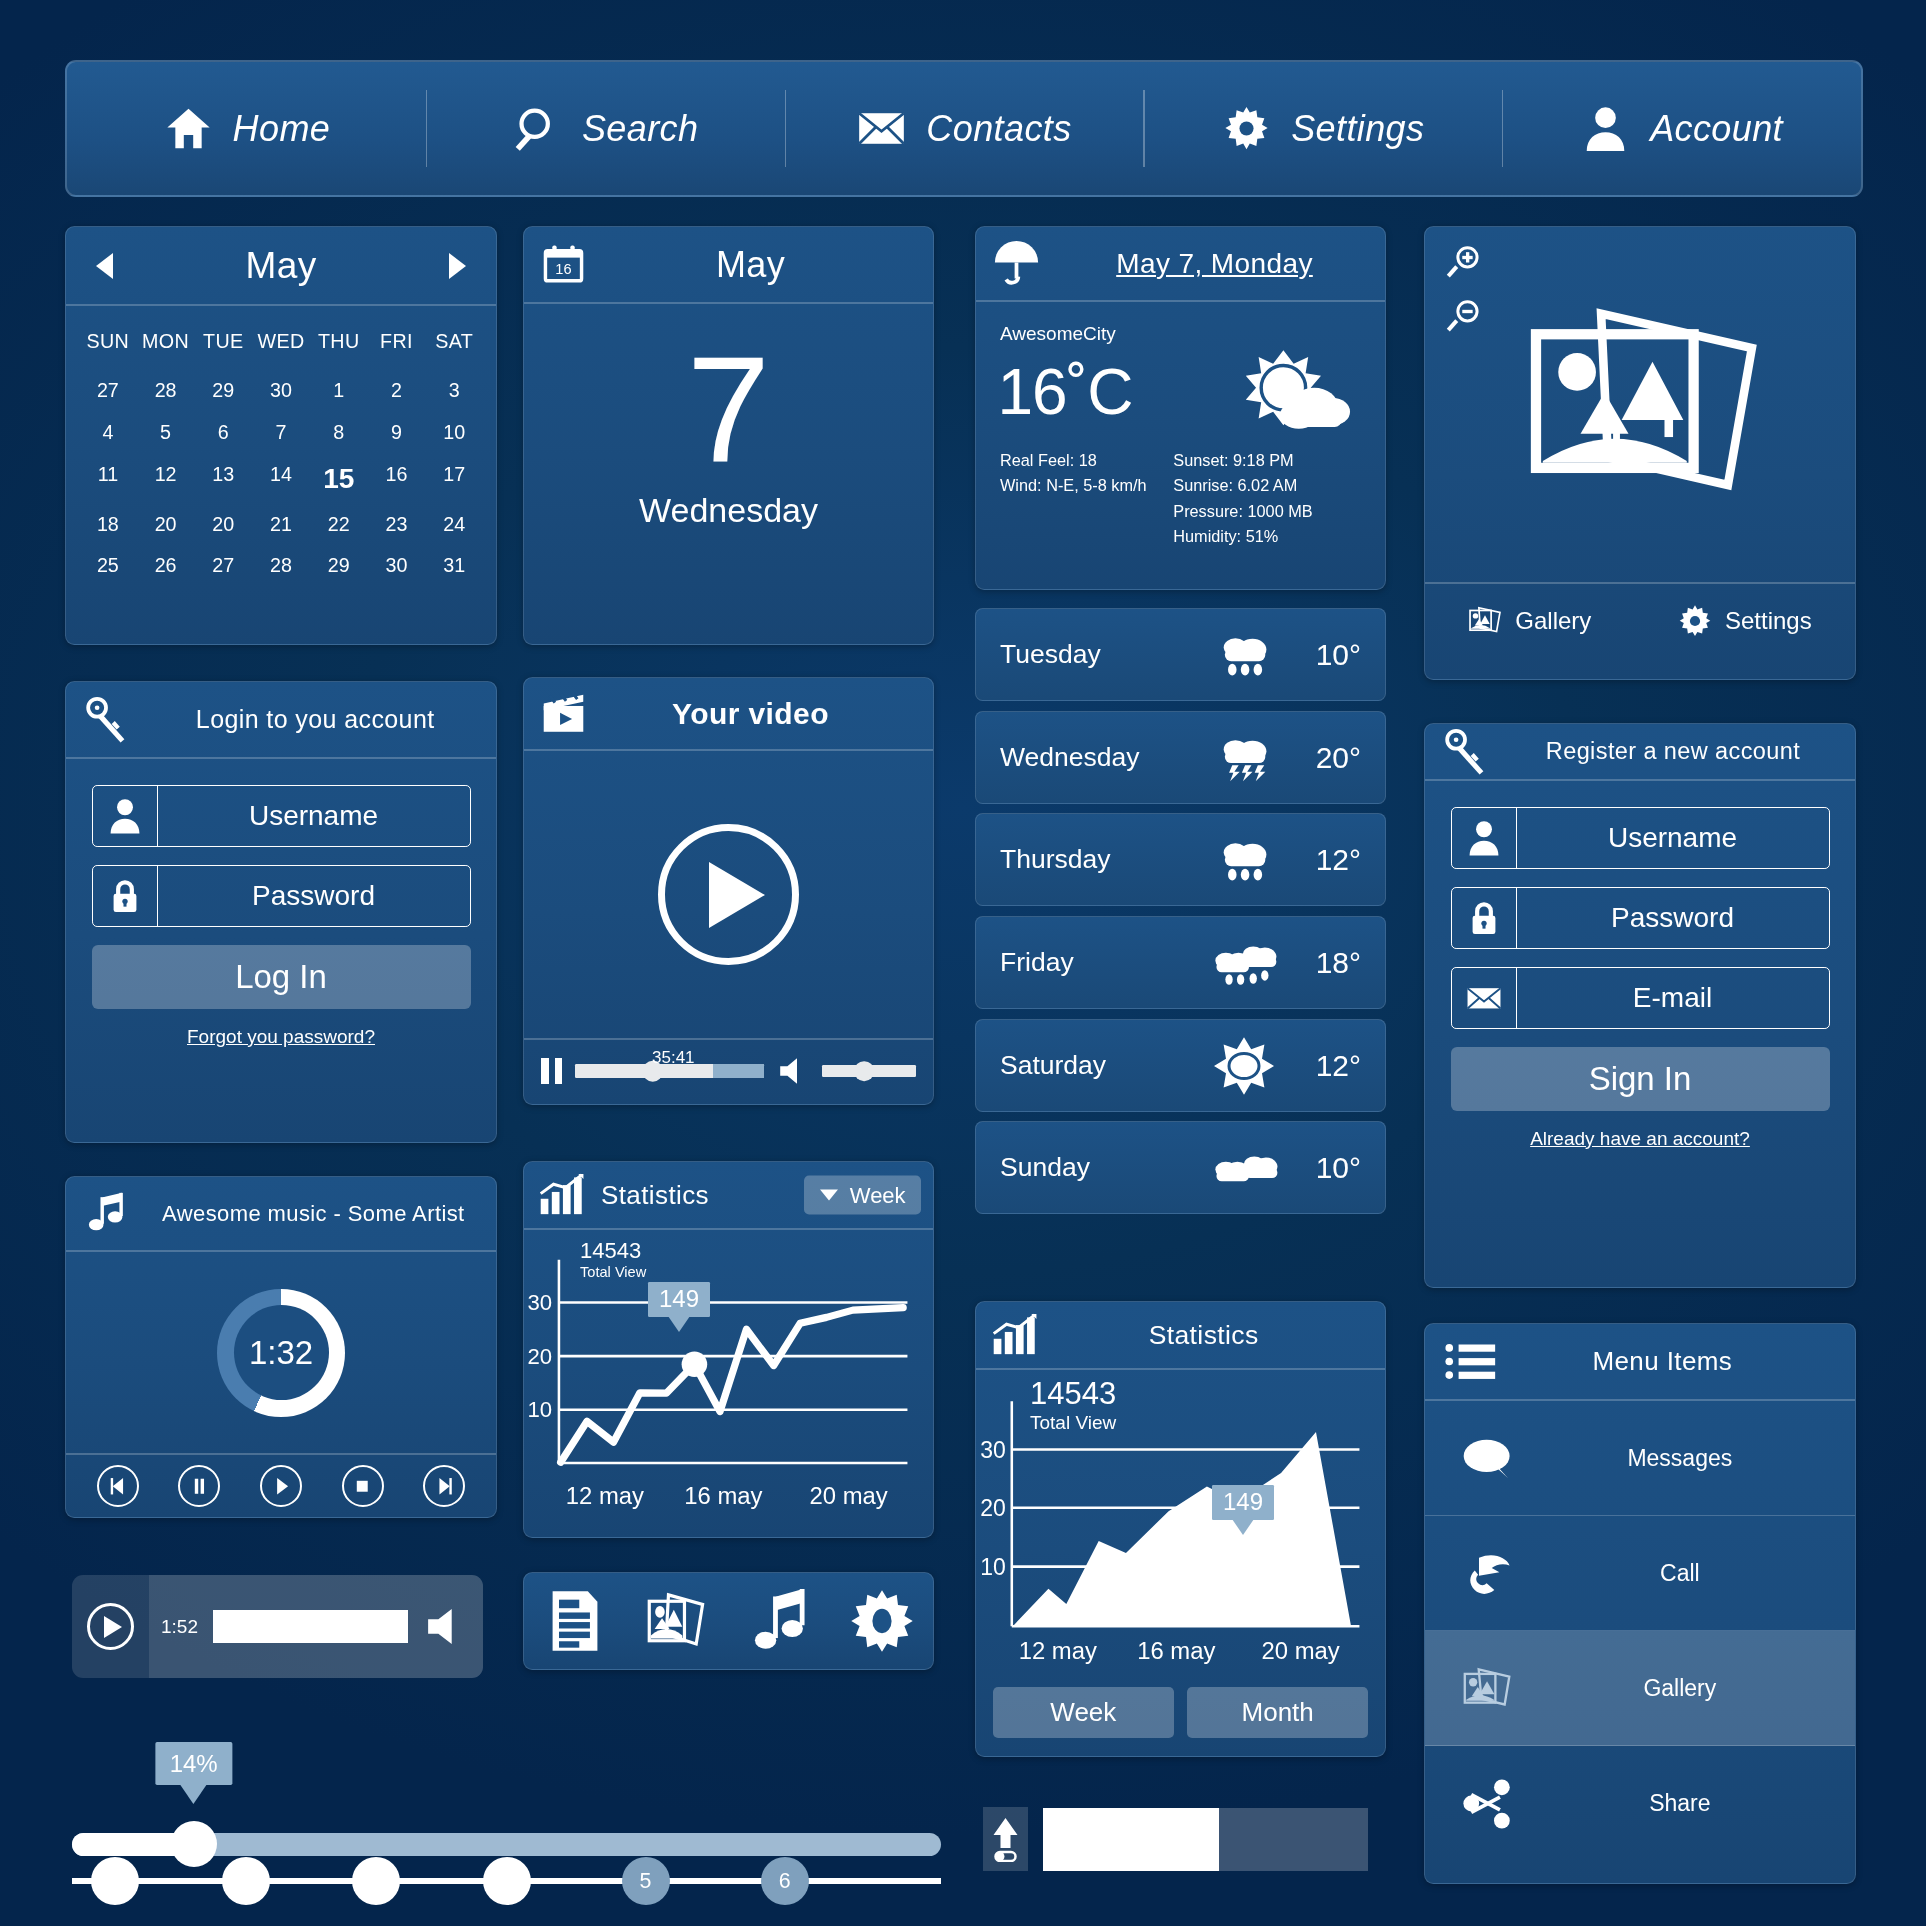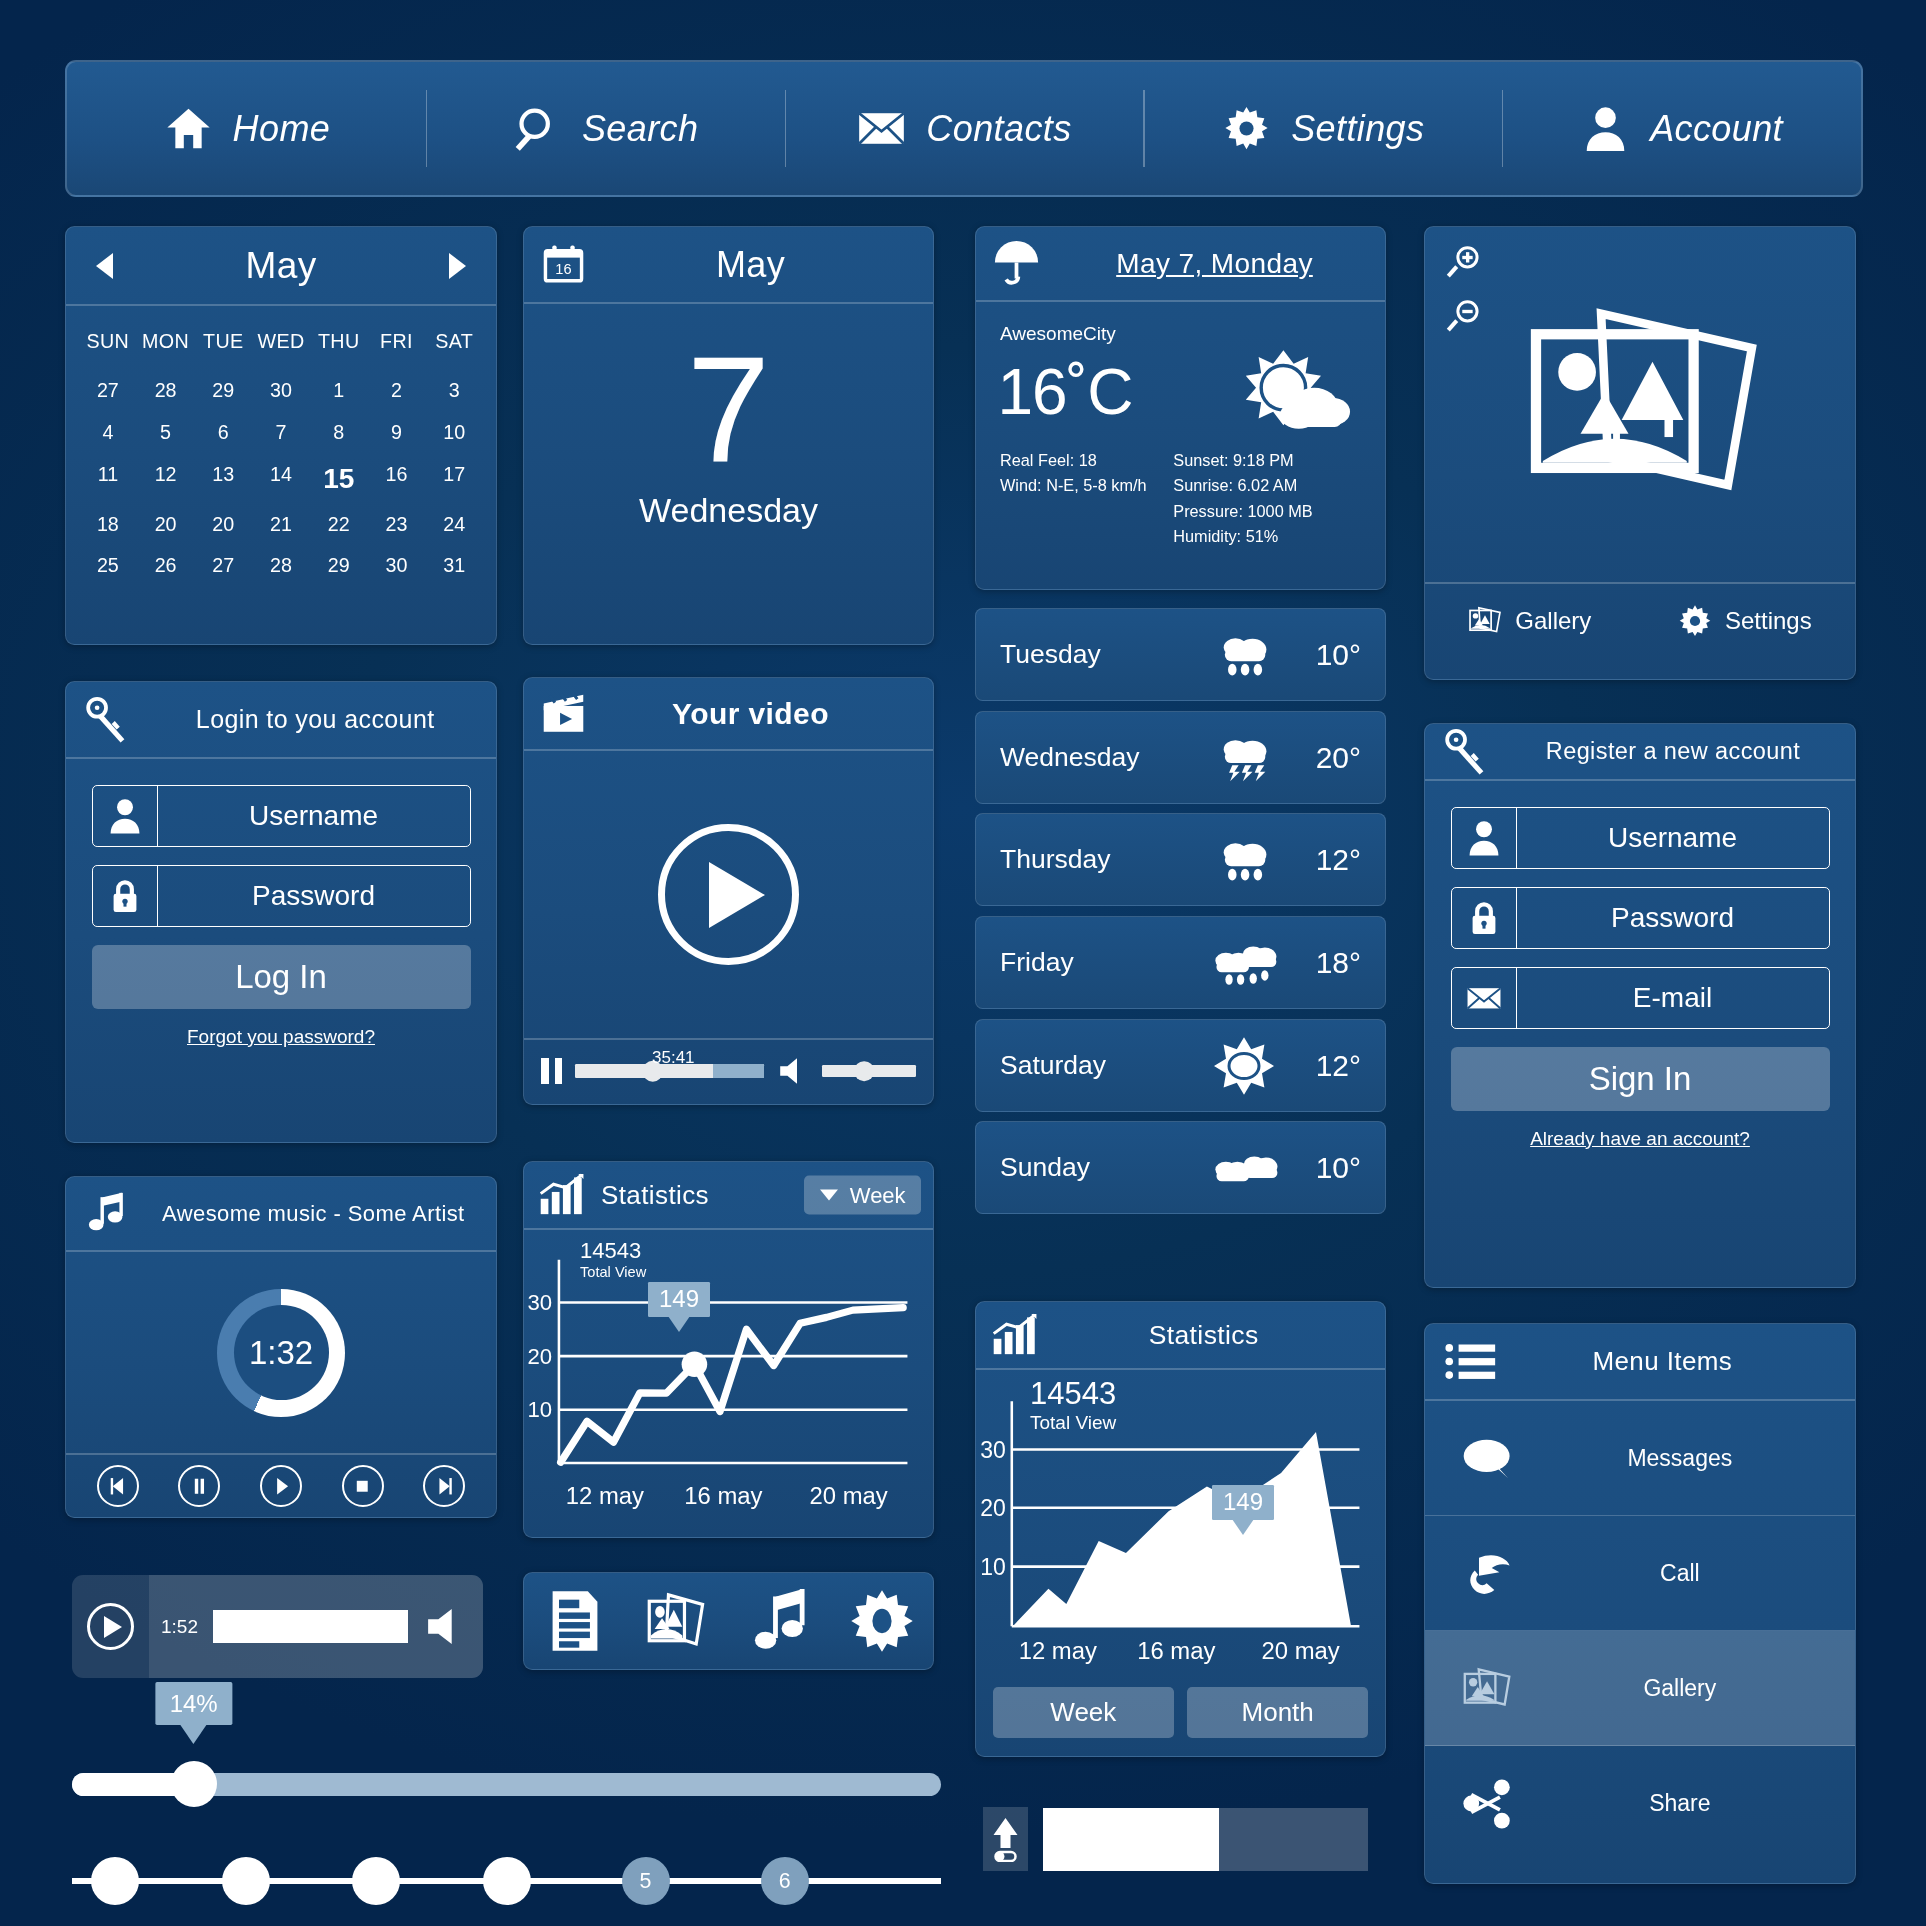--- a/index.html
+++ b/index.html
@@ -231,21 +231,21 @@
   .mp-time { font-size:19px; }
   .mp-track { flex:1; height:33px; background:#fff; }
   .mp-spk svg { width:41px;height:41px; fill:#fff;}
 
   
   #icontools { left:523px; top:1572px; width:411px; height:98px;
                display:flex; align-items:center; justify-content:space-around;}
   #icontools svg { width:64px; height:64px; fill:#fff; cursor:pointer;}
 
   
-  #bigslider { left:72px; top:1755px; width:869px; height:51px; }
+  #bigslider { left:72px; top:1815px; width:869px; height:51px; }
   .bs-track { position:absolute; left:0; right:0; top:18px; height:23px; background:#9fbad2; border-radius:11.6px;}
   .bs-fill { position:absolute; left:0; top:18px; height:23px; width:14%; background:#fff; border-radius:11.6px;}
   .bs-knob { position:absolute; left:14%; top:6px; transform:translateX(-50%);
              width:46px; height:46px; border-radius:50%; background:#fff;}
   .bs-tip {
     position:absolute; left:14%; top:-73px; transform:translateX(-50%);
     background:#8fb0cb; padding:7.7px 14.6px; font-size:24px; border-radius:1.7px;
   }
   .bs-tip::after {
     content:""; position:absolute; left:50%; bottom:-19px; transform:translateX(-50%);

